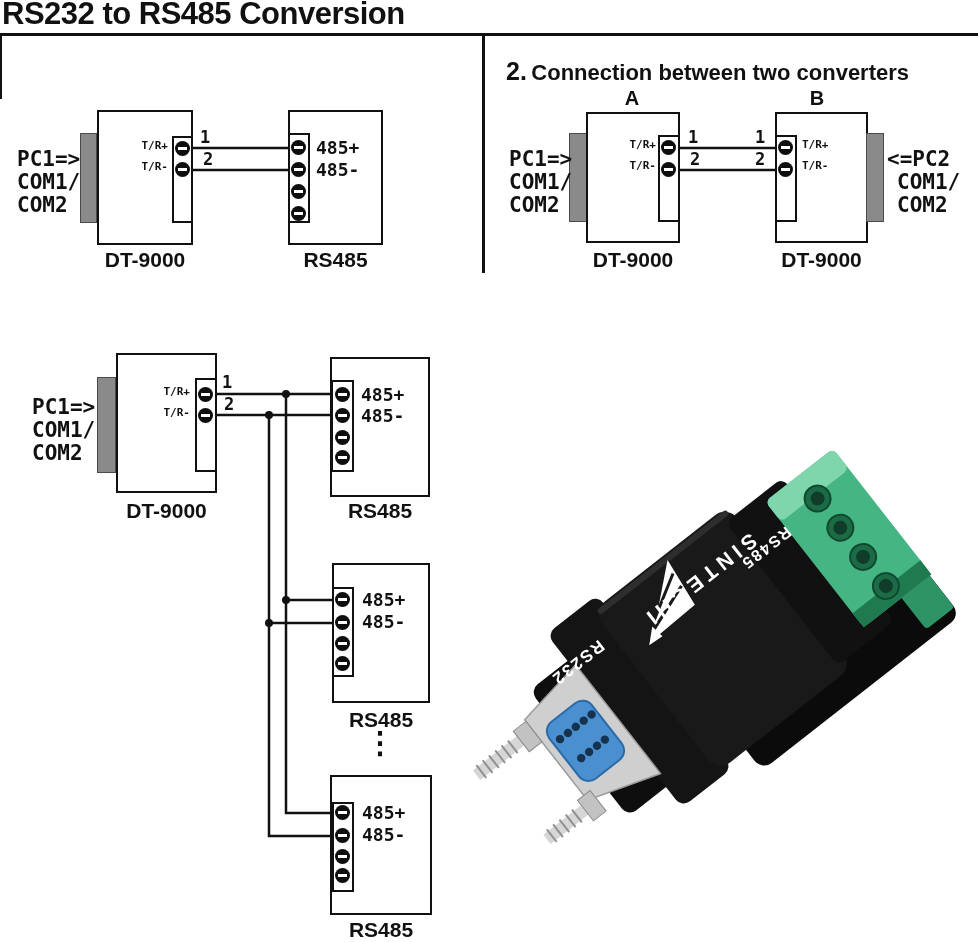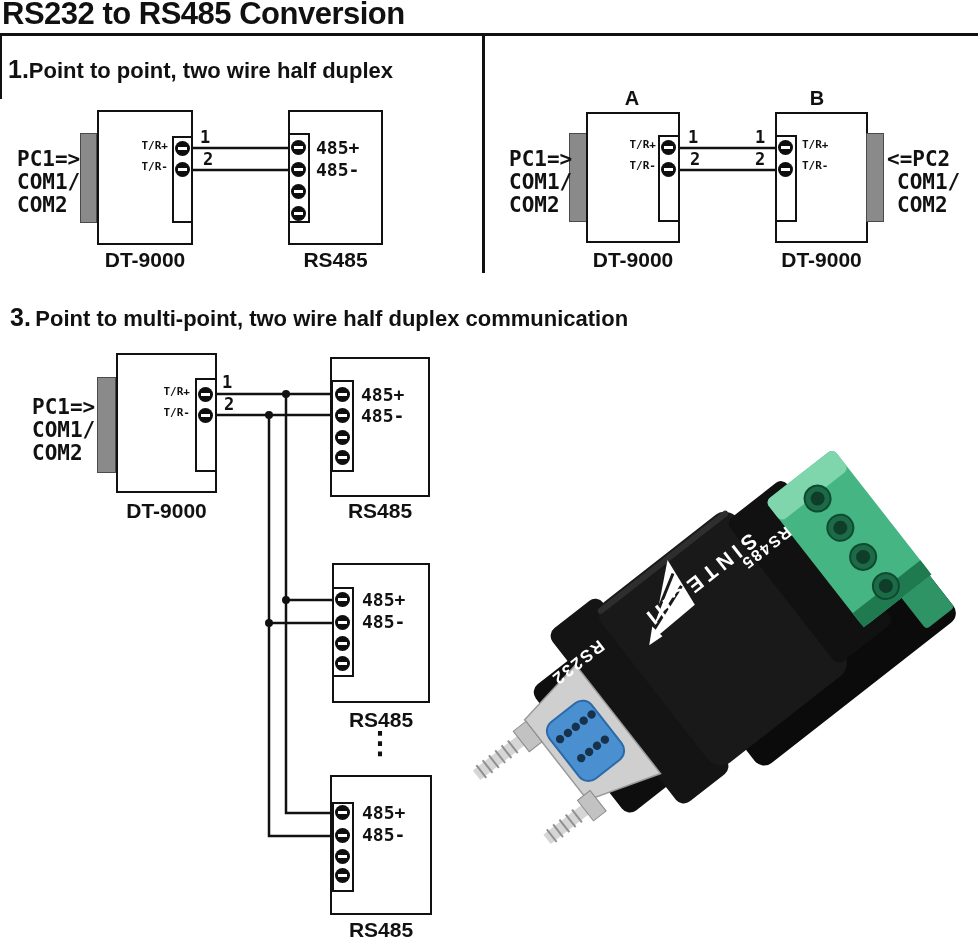--- a/index.html
+++ b/index.html
@@ -31,23 +31,20 @@
 </head>
 <body>
 
 <div id="canvas">
 
   <div class="title">RS232 to RS485 Conversion</div>
   <div class="rule" style="left:0;top:33px;width:978px;height:3px"></div>
   <div class="rule" style="left:0;top:33px;width:2px;height:66px"></div>
   <div class="rule" style="left:482px;top:36px;width:3px;height:237px"></div>
 
-  <div class="sechead" style="left:8px;top:55px">
-    <span class="num">1.</span><span class="txt">Point to point, two wire half duplex</span>
-  </div>
 
   <div class="conn" style="left:80px;top:133px;width:17px;height:90px"></div>
   <div class="box" style="left:97px;top:110px;width:96px;height:135px"></div>
   <div class="strip" style="left:172px;top:136px;width:21px;height:87px"></div>
   <div class="term" style="left:175px;top:141px"></div>
   <div class="term" style="left:175px;top:162px"></div>
   <div class="lab trl ra" style="left:116px;top:140px;width:52px">T/R+</div>
   <div class="lab trl ra" style="left:116px;top:161px;width:52px">T/R-</div>
   <div class="lab pc" style="left:17px;top:149px">PC1=&gt;</div>
   <div class="lab pc" style="left:17px;top:172px">COM1/</div>
@@ -58,20 +55,23 @@
   <div class="strip" style="left:288px;top:133px;width:22px;height:90px"></div>
   <div class="term" style="left:291px;top:140px"></div>
   <div class="term" style="left:291px;top:162px"></div>
   <div class="term" style="left:291px;top:184px"></div>
   <div class="term" style="left:291px;top:206px"></div>
   <div class="lab p485" style="left:316px;top:139px">485+</div>
   <div class="lab p485" style="left:316px;top:161px">485-</div>
   <div class="cap" style="left:97px;top:249px;width:96px">DT-9000</div>
   <div class="cap" style="left:288px;top:249px;width:95px">RS485</div>
 
+  <div class="sechead" style="left:506px;top:57px">
+    <span class="num">2.</span> <span class="txt">Connection between two converters</span>
+  </div>
 
   <div class="ab" style="left:622px;top:88px;width:20px">A</div>
   <div class="ab" style="left:807px;top:88px;width:20px">B</div>
   <div class="conn" style="left:569px;top:133px;width:18px;height:89px"></div>
   <div class="box" style="left:586px;top:112px;width:94px;height:131px"></div>
   <div class="strip" style="left:658px;top:135px;width:22px;height:87px"></div>
   <div class="term" style="left:661px;top:140px"></div>
   <div class="term" style="left:661px;top:162px"></div>
   <div class="lab trl ra" style="left:604px;top:139px;width:52px">T/R+</div>
   <div class="lab trl ra" style="left:604px;top:160px;width:52px">T/R-</div>
@@ -88,23 +88,20 @@
   <div class="term" style="left:778px;top:162px"></div>
   <div class="lab trl" style="left:802px;top:139px">T/R+</div>
   <div class="lab trl" style="left:802px;top:160px">T/R-</div>
   <div class="conn" style="left:866px;top:133px;width:18px;height:89px"></div>
   <div class="lab pc" style="left:887px;top:149px">&lt;=PC2</div>
   <div class="lab pc" style="left:897px;top:172px">COM1/</div>
   <div class="lab pc" style="left:897px;top:195px">COM2</div>
   <div class="cap" style="left:586px;top:249px;width:94px">DT-9000</div>
   <div class="cap" style="left:775px;top:249px;width:93px">DT-9000</div>
 
-  <div class="sechead" style="left:10px;top:303px">
-    <span class="num">3.</span> <span class="txt">Point to multi-point, two wire half duplex communication</span>
-  </div>
 
   <div class="conn" style="left:97px;top:377px;width:19px;height:96px"></div>
   <div class="box" style="left:116px;top:353px;width:101px;height:140px"></div>
   <div class="strip" style="left:195px;top:378px;width:22px;height:94px"></div>
   <div class="term" style="left:198px;top:387px"></div>
   <div class="term" style="left:198px;top:408px"></div>
   <div class="lab trl ra" style="left:138px;top:386px;width:52px">T/R+</div>
   <div class="lab trl ra" style="left:138px;top:407px;width:52px">T/R-</div>
   <div class="lab pc" style="left:32px;top:397px">PC1=&gt;</div>
   <div class="lab pc" style="left:32px;top:420px">COM1/</div>

